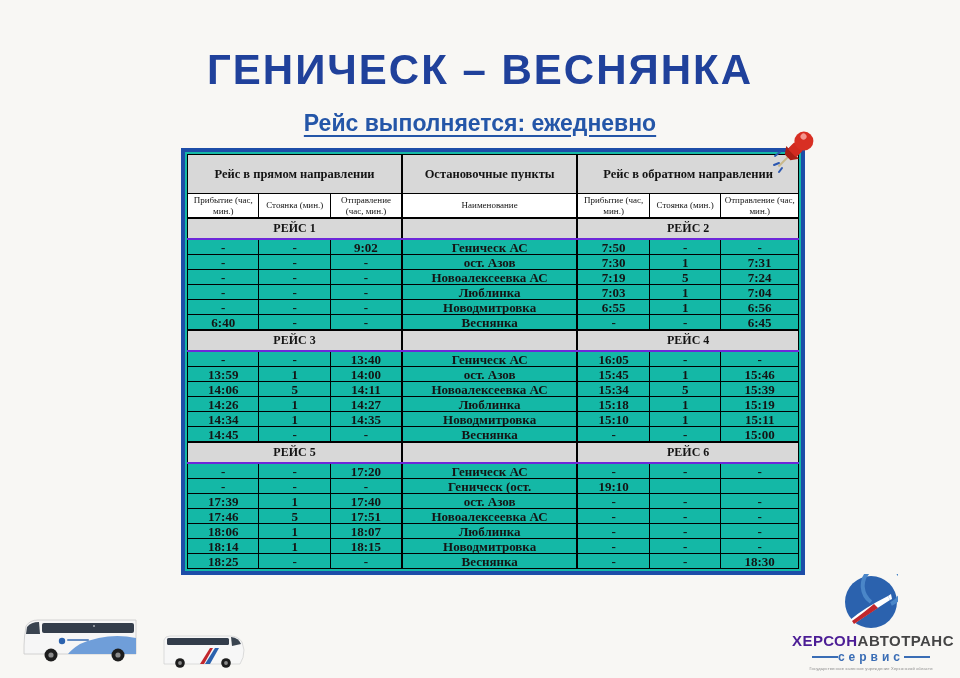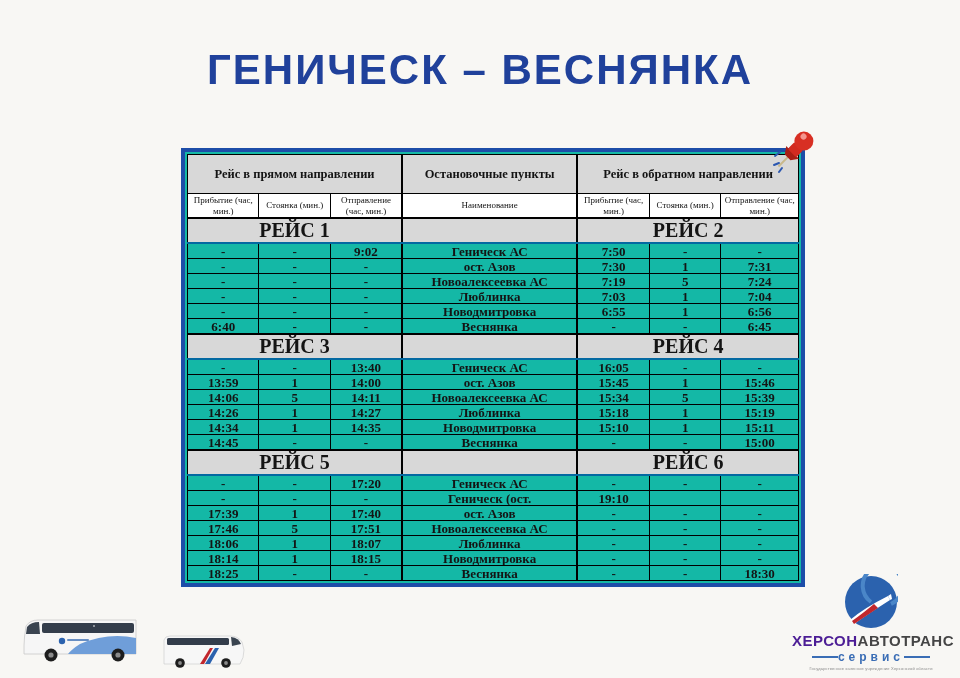--- a/index.html
+++ b/index.html
@@ -22,41 +22,42 @@
   table.timetable{
     width:100%;border-collapse:collapse;table-layout:fixed;
     font-family:"Liberation Serif",serif;color:#141414;
   }
   table.timetable th,table.timetable td{
     border:1px solid #000;text-align:center;vertical-align:middle;
     padding:0 1px;overflow:hidden;white-space:nowrap;
   }
   tr.row-group th{height:38px;background:#d8d8d8;font-size:12.5px;font-weight:bold;white-space:normal;}
   tr.row-cols th{height:23px;background:#fff;font-size:9px;font-weight:normal;line-height:1.15;white-space:normal;}
-  tr.section-row td{height:19px;background:#d8d8d8;font-size:20px;font-weight:bold;border-top:2px solid #000;border-bottom:2px solid #0369a1;}
+  tr.section-row td{height:19px;background:#d8d8d8;font-size:12px;font-weight:bold;border-top:2px solid #000;border-bottom:2px solid #6d28d9;}
   tr.data-row td{height:14px;font-size:13px;font-weight:bold;line-height:1;}
   .mid{border-left:2px solid #000 !important;border-right:2px solid #000 !important;}
   .pushpin{position:absolute;top:-26px;right:-16px;width:50px;height:54px;}
   .buses{position:absolute;left:18px;top:608px;width:230px;height:62px;}
   .logo{position:absolute;right:10px;top:574px;width:158px;text-align:center;}
   .logo-circle{display:block;margin:0 auto;}
   .logo-line1{font-size:15px;font-weight:bold;letter-spacing:0.5px;margin-top:2px;white-space:nowrap;}
   .logo-line1 .red{color:#4c1d95;}
   .logo-line1 .dark{color:#454545;}
   .logo-line2{display:flex;align-items:center;justify-content:center;margin-top:1px;
     color:#3a6db5;font-size:12px;letter-spacing:4px;font-weight:bold;}
   .logo-line2 .dash{flex:0 0 26px;height:2px;background:#3a6db5;}
   .logo-tagline{margin-top:2px;font-size:4px;color:#8a8a8a;letter-spacing:0.2px;white-space:nowrap;}
 </style>
 </head>
 <body>
 
 <div class="page">
 
   <h1 class="page-title">ГЕНИЧЕСК – ВЕСНЯНКА</h1>
+  <div class="page-subtitle">Рейс выполняется: ежедневно</div>
 
   <div class="table-wrap">
     <table class="timetable">
       <colgroup>
         <col style="width:11.7%">
           <col style="width:11.7%">
           <col style="width:11.7%">
         <col style="width:28.7%">
         <col style="width:11.8%">
           <col style="width:11.7%">

